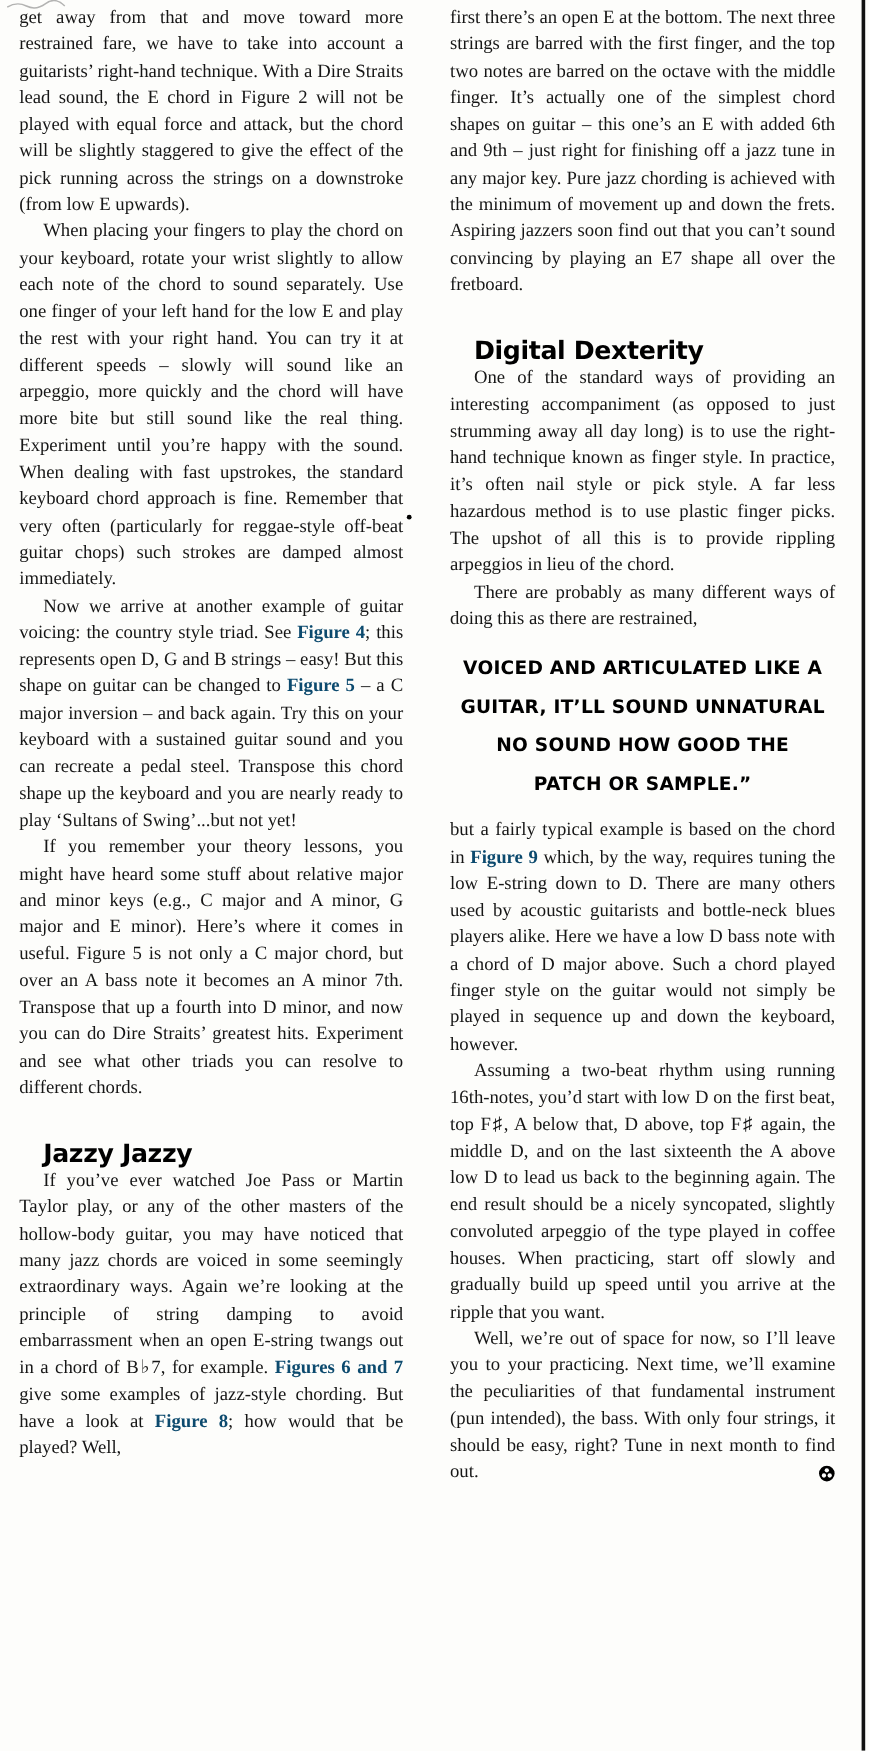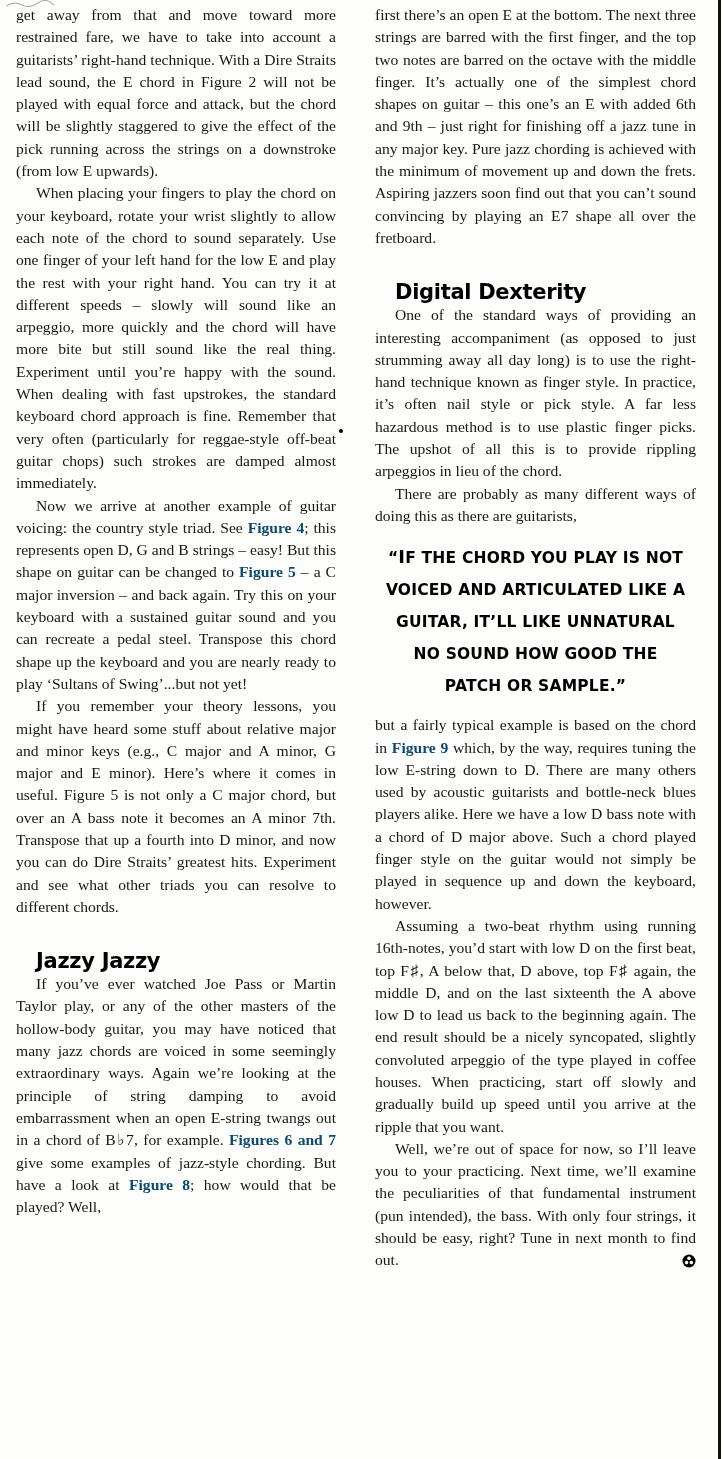--- a/index.html
+++ b/index.html
@@ -35,25 +35,24 @@
     <h2 style="margin-top:31px;">Jazzy Jazzy</h2>
     <p><span>If you’ve ever watched Joe Pass or Martin Taylor play, or any of the other masters of the hollow-body guitar, you may have noticed that many jazz chords are voiced in some seemingly extraordi­nary ways. Again we’re looking at the principle of string damping to avoid embarrassment when an open E-string twangs out in a chord of B♭7, for exam­ple. </span><b>Figures 6 and 7</b><span> give some examples of jazz-style chording. But have a look at </span><b>Figure 8</b><span>; how would that be played? Well,</span></p>
   </div>
 
   <div class="margin-dot"></div>
 
   <div class="col col-right">
     <p class="noindent">first there’s an open E at the bottom. The next three strings are barred with the first finger, and the top two notes are barred on the octave with the middle finger. It’s actually one of the simplest chord shapes on guitar – this one’s an E with added 6th and 9th – just right for finishing off a jazz tune in any major key. Pure jazz chording is achieved with the minimum of movement up and down the frets. Aspiring jazzers soon find out that you can’t sound convincing by playing an E7 shape all over the fretboard.</p>
     <h2 style="margin-top:31px;">Digital Dexterity</h2>
     <p>One of the standard ways of providing an interesting accompaniment (as opposed to just strumming away all day long) is to use the right-hand technique known as finger style. In practice, it’s often nail style or pick style. A far less hazardous method is to use plastic finger picks. The upshot of all this is to provide rippling arpeggios in lieu of the chord.</p>
-    <p>There are probably as many different ways of doing this as there are guitarists,</p>
+    <p>There are probably as many different ways of doing this as there are restrained,</p>
     <div class="pullquote">
-      <div><span>“</span><span class="big">I</span><span>F THE CHORD YOU PLAY IS NOT</span></div>
       <div>VOICED AND ARTICULATED LIKE A</div>
-      <div>GUITAR, IT’LL LIKE UNNATURAL</div>
+      <div>GUITAR, IT’LL SOUND UNNATURAL</div>
       <div>NO SOUND HOW GOOD THE</div>
       <div><span>PATCH OR SAMPLE.</span><span>”</span></div>
     </div>
     <p class="noindent"><span>but a fairly typical example is based on the chord in </span><b>Figure 9</b><span> which, by the way, requires tuning the low E-string down to D. There are many others used by acous­tic guitarists and bottle-neck blues players alike. Here we have a low D bass note with a chord of D major above. Such a chord played finger style on the guitar would not simply be played in sequence up and down the keyboard, however.</span></p>
     <p>Assuming a two-beat rhythm using run­ning 16th-notes, you’d start with low D on the first beat, top F♯, A below that, D above, top F♯ again, the middle D, and on the last sixteenth the A above low D to lead us back to the beginning again. The end result should be a nicely synco­pated, slightly convoluted arpeggio of the type played in coffee houses. When prac­ticing, start off slowly and gradually build up speed until you arrive at the ripple that you want.</p>
     <p><span>Well, we’re out of space for now, so I’ll leave you to your practicing. Next time, we’ll examine the peculiarities of that fundamental instrument (pun intended), the bass. With only four strings, it should be easy, right? Tune in next month to find out.</span><svg class="end-icon" viewBox="0 0 14 14">
         <circle cx="7" cy="7" r="6.5" fill="#000"></circle>
         <circle cx="7" cy="4.3" r="1.8" fill="#fff"></circle>
         <circle cx="4.6" cy="8.6" r="1.8" fill="#fff"></circle>
         <circle cx="9.4" cy="8.6" r="1.8" fill="#fff"></circle>

